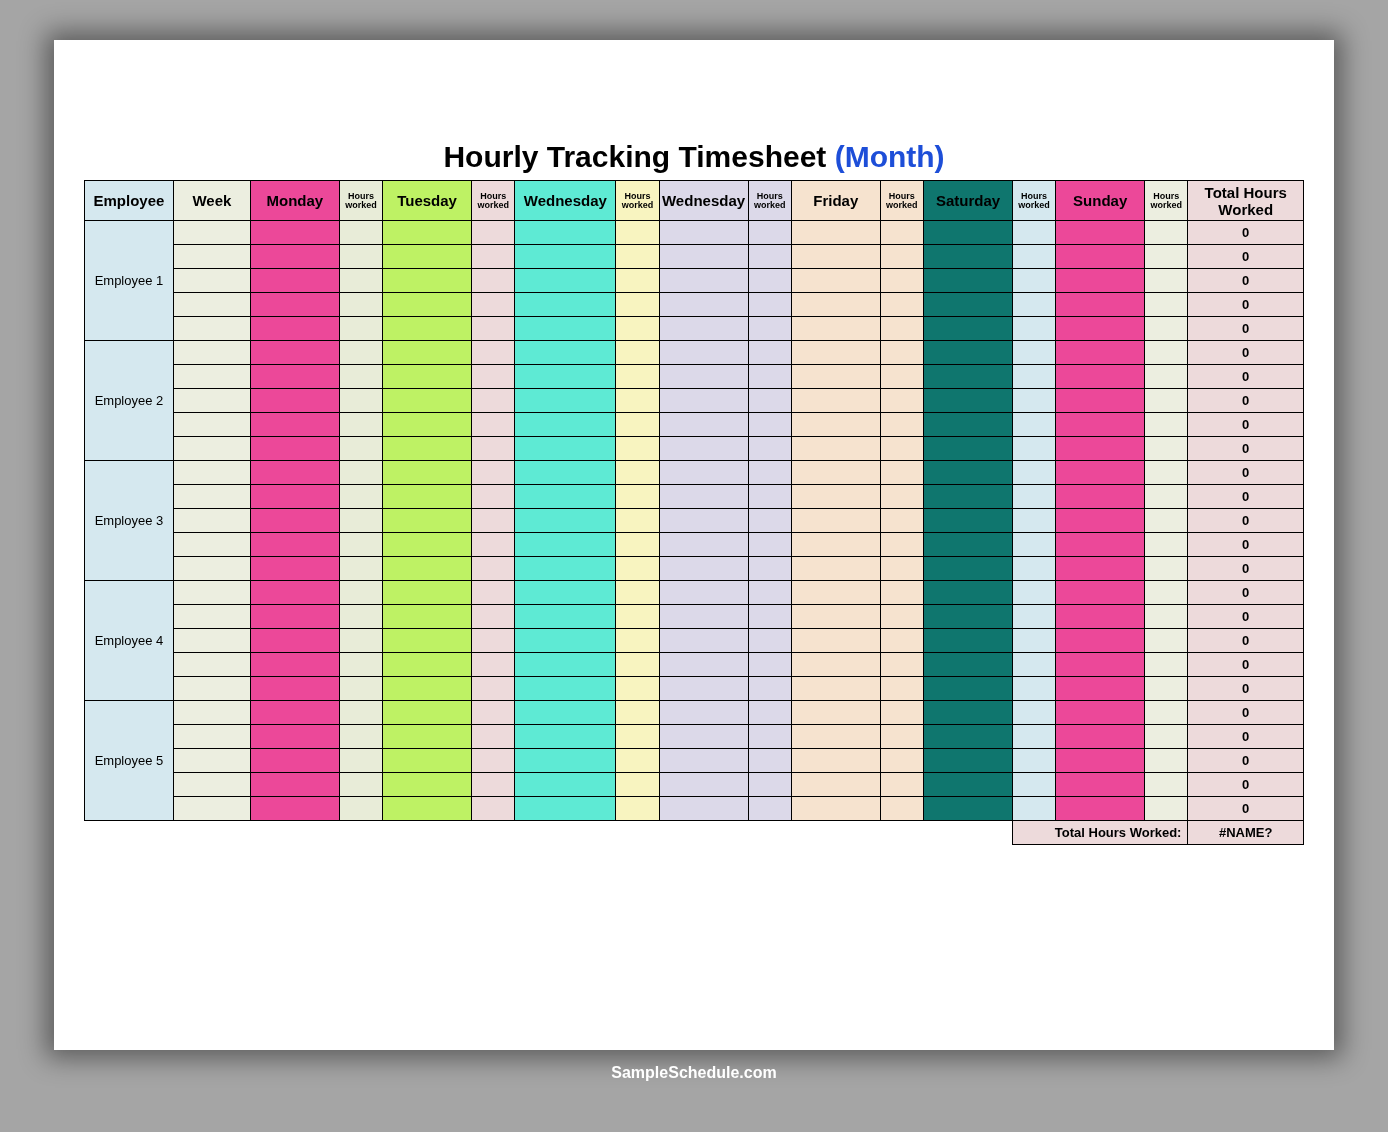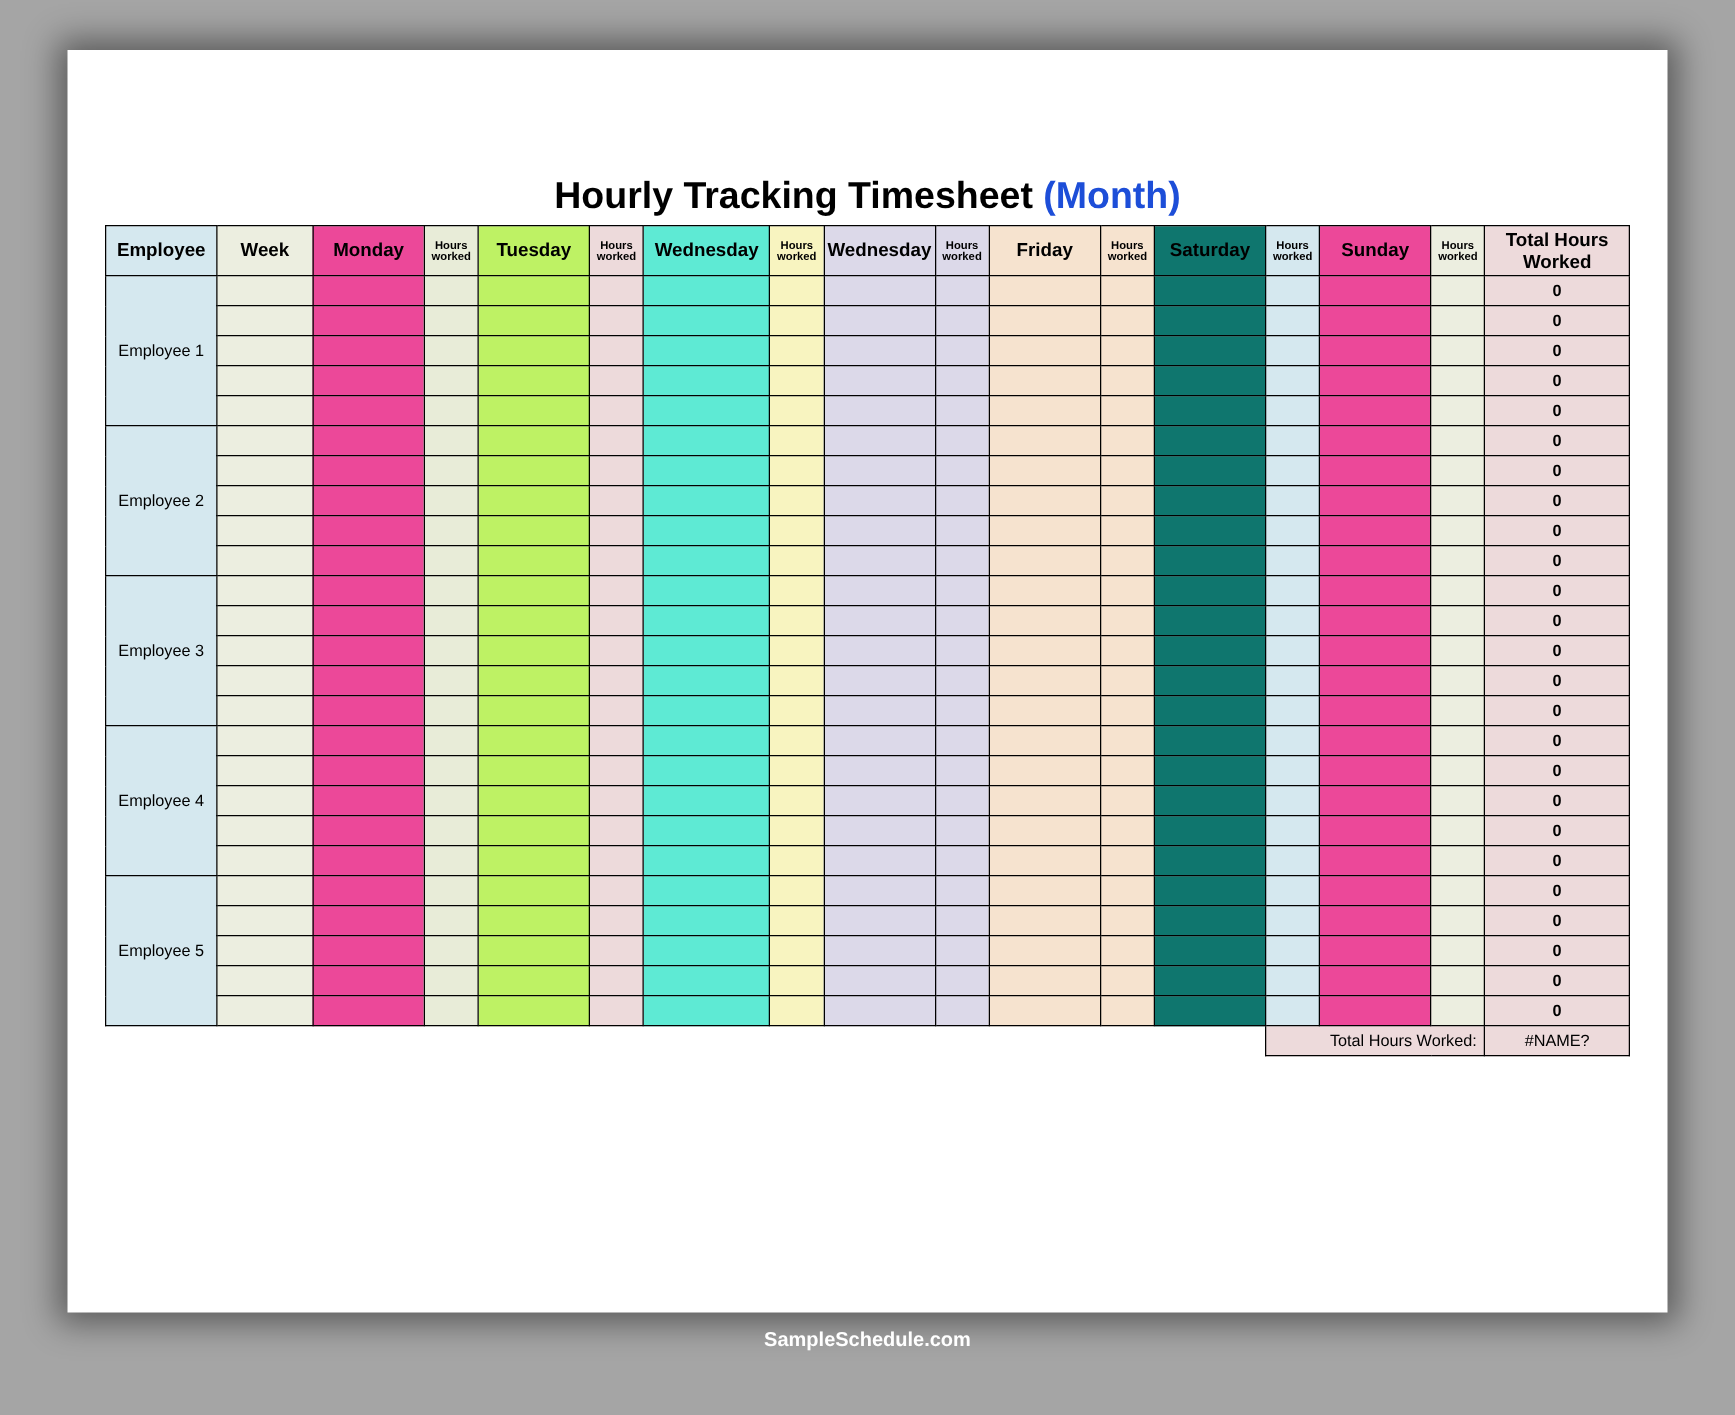--- a/index.html
+++ b/index.html
@@ -55,21 +55,21 @@
     font-size: 9px !important;
     line-height: 1.0;
     font-weight: bold;
     padding: 1px;
   }
   td.emp-cell {
     font-size: 14px;
     background: #d5e8ef;
   }
   .footer-row td {
-    font-weight: normal;
+    font-weight: bold;
     font-size: 14px;
     height: 26px;
   }
   .no-border { border: none !important; }
   .watermark {
     position: absolute;
     left: 0; right: 0;
     bottom: -32px;
     text-align: center;
     color: #fff;

